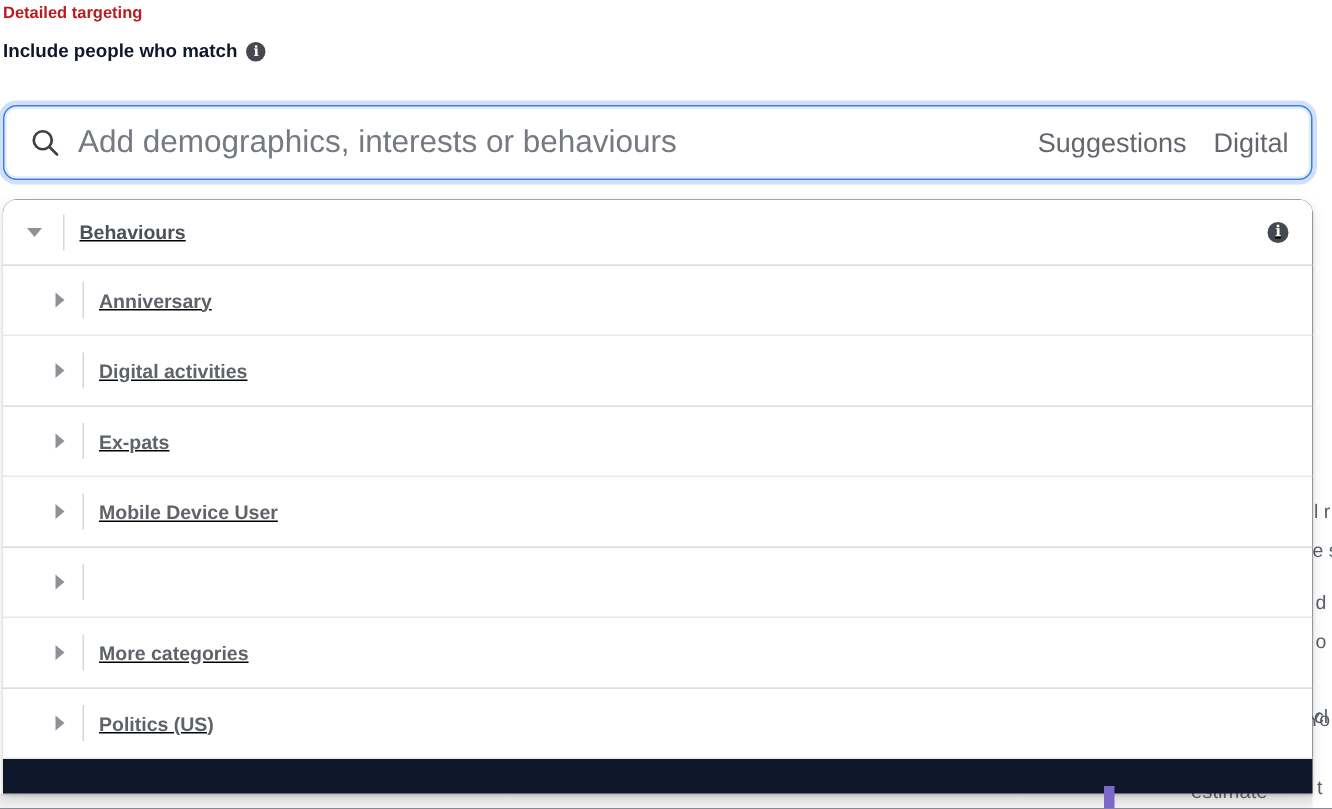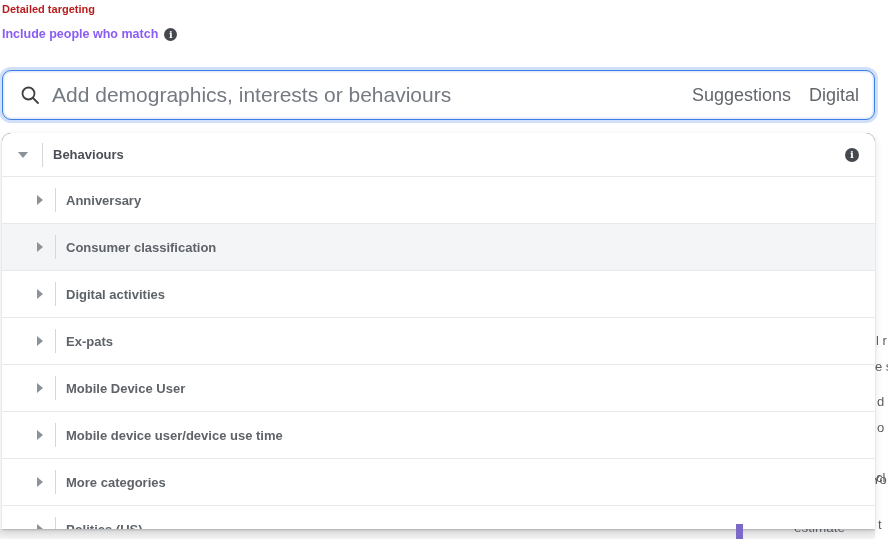--- a/index.html
+++ b/index.html
@@ -15,21 +15,21 @@
   .f2{left:877px;top:394px;}
   .f3{left:877px;top:420px;}
   .f4{left:876px;top:470px;}
   .f5{left:872px;top:472px;}
   .f6{left:878px;top:517px;}
   .bg-estimate{position:absolute;left:794px;top:520px;color:#6a6f75;font-size:13.5px;white-space:nowrap;}
   .accent-bar{position:absolute;left:736px;top:524px;width:7px;height:15px;background:#7b68c9;z-index:6;}
   
   .page-title{position:absolute;left:2px;top:3px;font-size:11px;font-weight:700;color:#b91c1c;}
   .subtitle-row{position:absolute;left:2px;top:27px;display:flex;align-items:center;gap:6px;}
-  .subtitle-label{font-size:12.5px;font-weight:700;color:#8b5cf6;}
+  .subtitle-label{font-size:12.5px;font-weight:700;color:#0f172a;}
   .info-badge{display:inline-flex;align-items:center;justify-content:center;border-radius:50%;
     background:#45494f;color:#ffffff;font-weight:700;font-family:"DejaVu Serif",serif;}
   .info-sm{width:13px;height:13px;font-size:9.5px;}
   .info-md{width:14px;height:14px;font-size:10px;}
   
   .search-box{
     position:absolute;left:2px;top:70px;width:871px;height:48px;
     border:1.5px solid #3e7de2;border-radius:9px;background:#fff;
     box-shadow:0 0 0 3px rgba(88,144,233,0.28), inset 0 0 0 1.5px rgba(88,144,233,0.18);
     display:flex;align-items:center;box-sizing:content-box;
@@ -40,20 +40,21 @@
     font-family:"Liberation Sans","DejaVu Sans",sans-serif;min-width:50px;
   }
   .search-input::placeholder{color:#757a82;opacity:1;}
   .search-links{display:flex;align-items:center;gap:18px;padding-right:15px;}
   .search-link{font-size:18px;color:#63676d;cursor:pointer;white-space:nowrap;}
   
   .panel{
     position:absolute;left:2px;top:133px;width:873px;height:396px;background:#0f172a;
     border-radius:9px 9px 0 0;overflow:hidden;z-index:5;
     box-shadow:0 1px 2px rgba(0,0,0,0.18), 0 3px 10px rgba(0,0,0,0.10);
+    text-decoration:underline;
   }
   .row{display:flex;align-items:center;border-bottom:1px solid #e7e9ec;box-sizing:border-box;background:#fff;}
   .group-row{height:44px;padding-left:16px;}
   .item-row{height:47px;padding-left:35px;}
   .row.hovered{background:#f4f5f7;}
   .caret-down{width:0;height:0;border-left:5.5px solid transparent;border-right:5.5px solid transparent;
     border-top:6.5px solid #8d9298;margin-right:14px;flex:0 0 auto;}
   .caret-right{width:0;height:0;border-top:5.5px solid transparent;border-bottom:5.5px solid transparent;
     border-left:6.5px solid #8d9298;margin-right:12px;flex:0 0 auto;}
   .v-divider{width:1px;height:24px;background:#d4d7dc;margin-right:10px;flex:0 0 auto;}
@@ -106,44 +107,38 @@
     <span class="group-label">Behaviours</span>
     <span class="row-spacer"></span>
     <span class="info-badge info-md group-info">i</span>
   </div>
 
   <div class="row item-row">
     <span class="caret-right"></span>
     <span class="v-divider"></span>
     <span class="item-label">Anniversary</span>
   </div>
-  <div class="row item-row hovered">
-    <span class="caret-right"></span>
-    <span class="v-divider"></span>
-    <span class="item-label">Consumer classification</span>
-  </div>
   <div class="row item-row">
     <span class="caret-right"></span>
     <span class="v-divider"></span>
     <span class="item-label">Digital activities</span>
   </div>
   <div class="row item-row">
     <span class="caret-right"></span>
     <span class="v-divider"></span>
     <span class="item-label">Ex-pats</span>
   </div>
   <div class="row item-row">
     <span class="caret-right"></span>
     <span class="v-divider"></span>
     <span class="item-label">Mobile Device User</span>
   </div>
   <div class="row item-row">
     <span class="caret-right"></span>
     <span class="v-divider"></span>
-    <span class="item-label">Mobile device user/device use time</span>
   </div>
   <div class="row item-row">
     <span class="caret-right"></span>
     <span class="v-divider"></span>
     <span class="item-label">More categories</span>
   </div>
   <div class="row item-row">
     <span class="caret-right"></span>
     <span class="v-divider"></span>
     <span class="item-label">Politics (US)</span>

